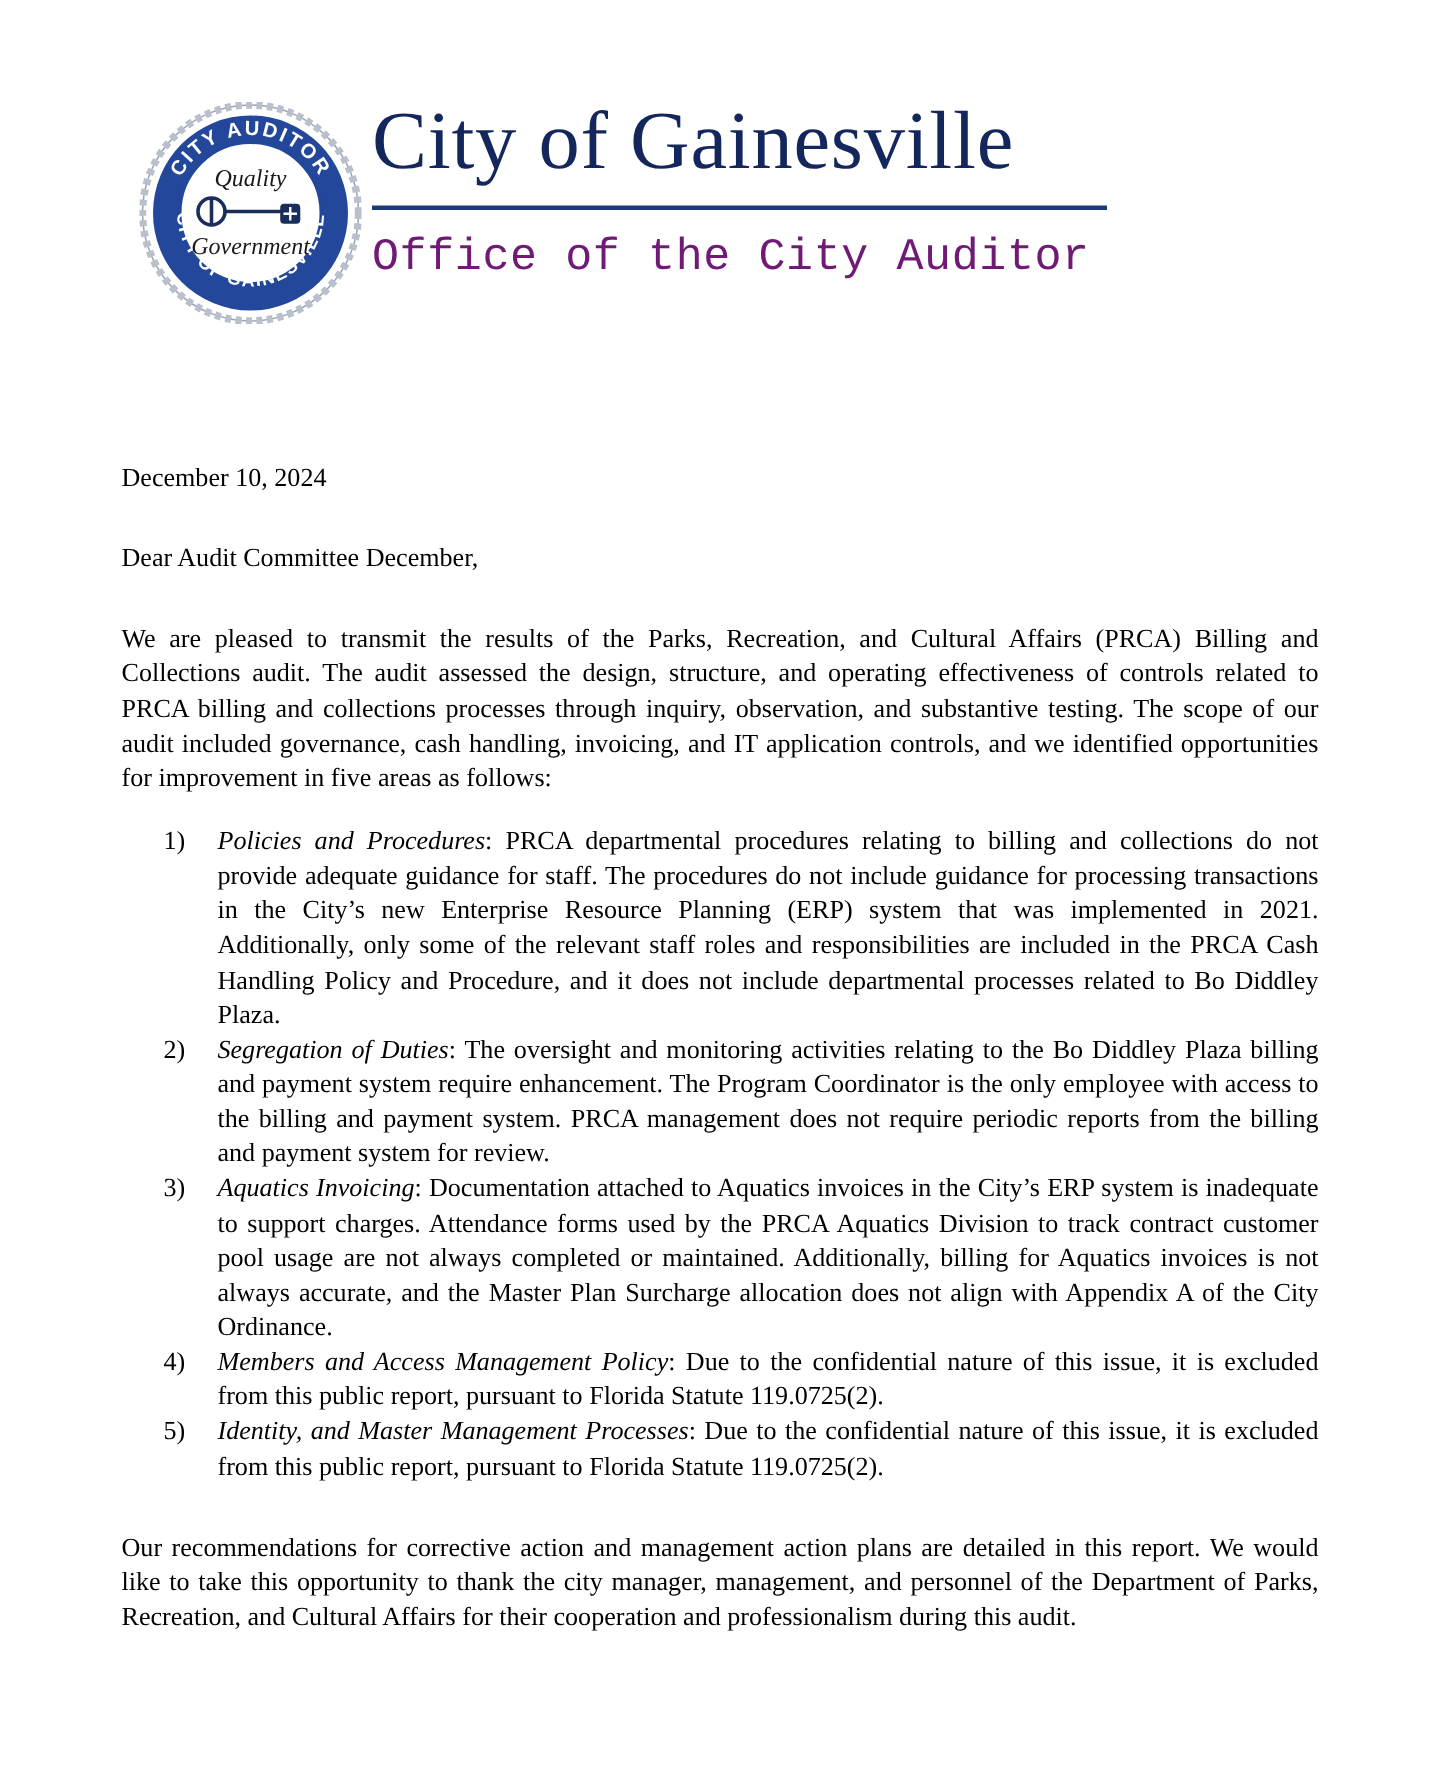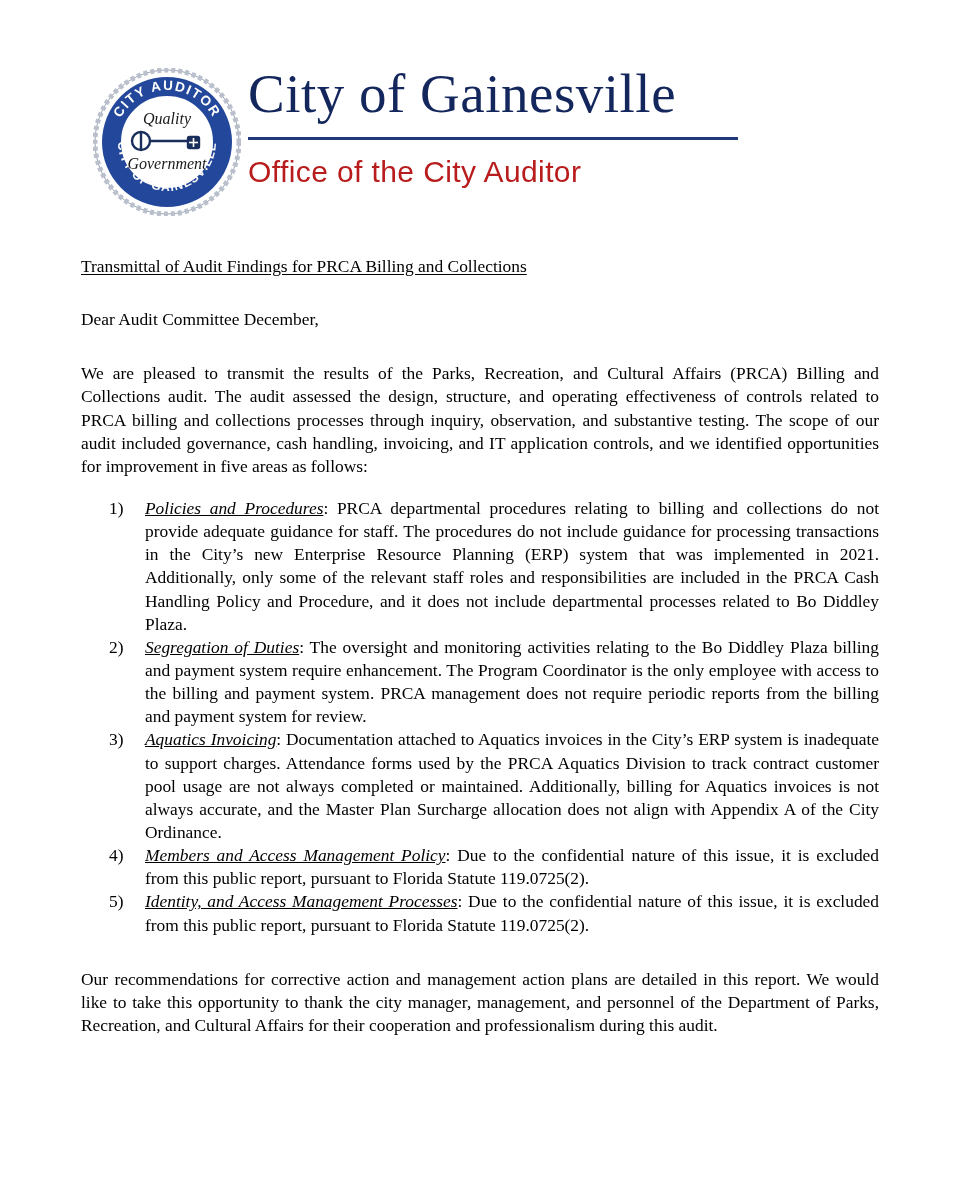--- a/index.html
+++ b/index.html
@@ -53,25 +53,25 @@
     white-space: nowrap;
   }
   .rule {
     margin-top: 16px;
     width: 490px;
     height: 3px;
     background: #1f3a7a;
   }
   .org-subtitle {
     margin-top: 17px;
-    font-family: Liberation Sans, sans-serif;
+    font-family: Liberation Mono, monospace;
     font-size: 30px;
     line-height: 1.0;
     letter-spacing: 0.4px;
-    color: #b91c1c;
+    color: #701a75;
     white-space: nowrap;
   }
 
   
   .letter {
     position: absolute;
     left: 81px;
     top: 255px;
     width: 798px;
     font-size: 17.4px;
@@ -111,21 +111,20 @@
     content: counter(finding) ")";
     position: absolute;
     left: 28px;
     top: 0;
     width: 26px;
     text-align: left;
     font-style: normal;
   }
   .finding-title {
     font-style: italic;
-    text-decoration: underline;
   }
 </style>
 </head>
 <body>
 
 <div class="page">
 
   <div class="letterhead">
 
     <div class="seal-wrap">
@@ -167,41 +166,41 @@
 
     <div class="masthead">
       <div class="org-title">City of Gainesville</div>
       <div class="rule"></div>
       <div class="org-subtitle">Office of the City Auditor</div>
     </div>
   </div>
 
   <div class="letter">
 
-    <div class="subject">Transmittal of Audit Findings for PRCA Billing and Collections</div>
-
+
+    <div class="date">December 10, 2024</div>
 
     <div class="salutation">Dear Audit Committee December,</div>
 
     <p class="para">We are pleased to transmit the results of the Parks, Recreation, and Cultural Affairs (PRCA) Billing and Collections audit. The audit assessed the design, structure, and operating effectiveness of controls related to PRCA billing and collections processes through inquiry, observation, and substantive testing. The scope of our audit included governance, cash handling, invoicing, and IT application controls, and we identified opportunities for improvement in five areas as follows:</p>
 
     <ol class="findings">
       <li>
         <span class="finding-title">Policies and Procedures</span><span>: PRCA departmental procedures relating to billing and collections do not provide adequate guidance for staff. The procedures do not include guidance for processing transactions in the City’s new Enterprise Resource Planning (ERP) system that was implemented in 2021. Additionally, only some of the relevant staff roles and responsibilities are included in the PRCA Cash Handling Policy and Procedure, and it does not include departmental processes related to Bo Diddley Plaza.</span>
       </li>
       <li>
         <span class="finding-title">Segregation of Duties</span><span>: The oversight and monitoring activities relating to the Bo Diddley Plaza billing and payment system require enhancement. The Program Coordinator is the only employee with access to the billing and payment system. PRCA management does not require periodic reports from the billing and payment system for review.</span>
       </li>
       <li>
         <span class="finding-title">Aquatics Invoicing</span><span>: Documentation attached to Aquatics invoices in the City’s ERP system is inadequate to support charges. Attendance forms used by the PRCA Aquatics Division to track contract customer pool usage are not always completed or maintained. Additionally, billing for Aquatics invoices is not always accurate, and the Master Plan Surcharge allocation does not align with Appendix A of the City Ordinance.</span>
       </li>
       <li>
         <span class="finding-title">Members and Access Management Policy</span><span>: Due to the confidential nature of this issue, it is excluded from this public report, pursuant to Florida Statute 119.0725(2).</span>
       </li>
       <li>
-        <span class="finding-title">Identity, and Access Management Processes</span><span>: Due to the confidential nature of this issue, it is excluded from this public report, pursuant to Florida Statute 119.0725(2).</span>
+        <span class="finding-title">Identity, and Master Management Processes</span><span>: Due to the confidential nature of this issue, it is excluded from this public report, pursuant to Florida Statute 119.0725(2).</span>
       </li>
     </ol>
 
     <p class="para closing">Our recommendations for corrective action and management action plans are detailed in this report. We would like to take this opportunity to thank the city manager, management, and personnel of the Department of Parks, Recreation, and Cultural Affairs for their cooperation and professionalism during this audit.</p>
 
   </div>
 </div>
 
 </body></html>

